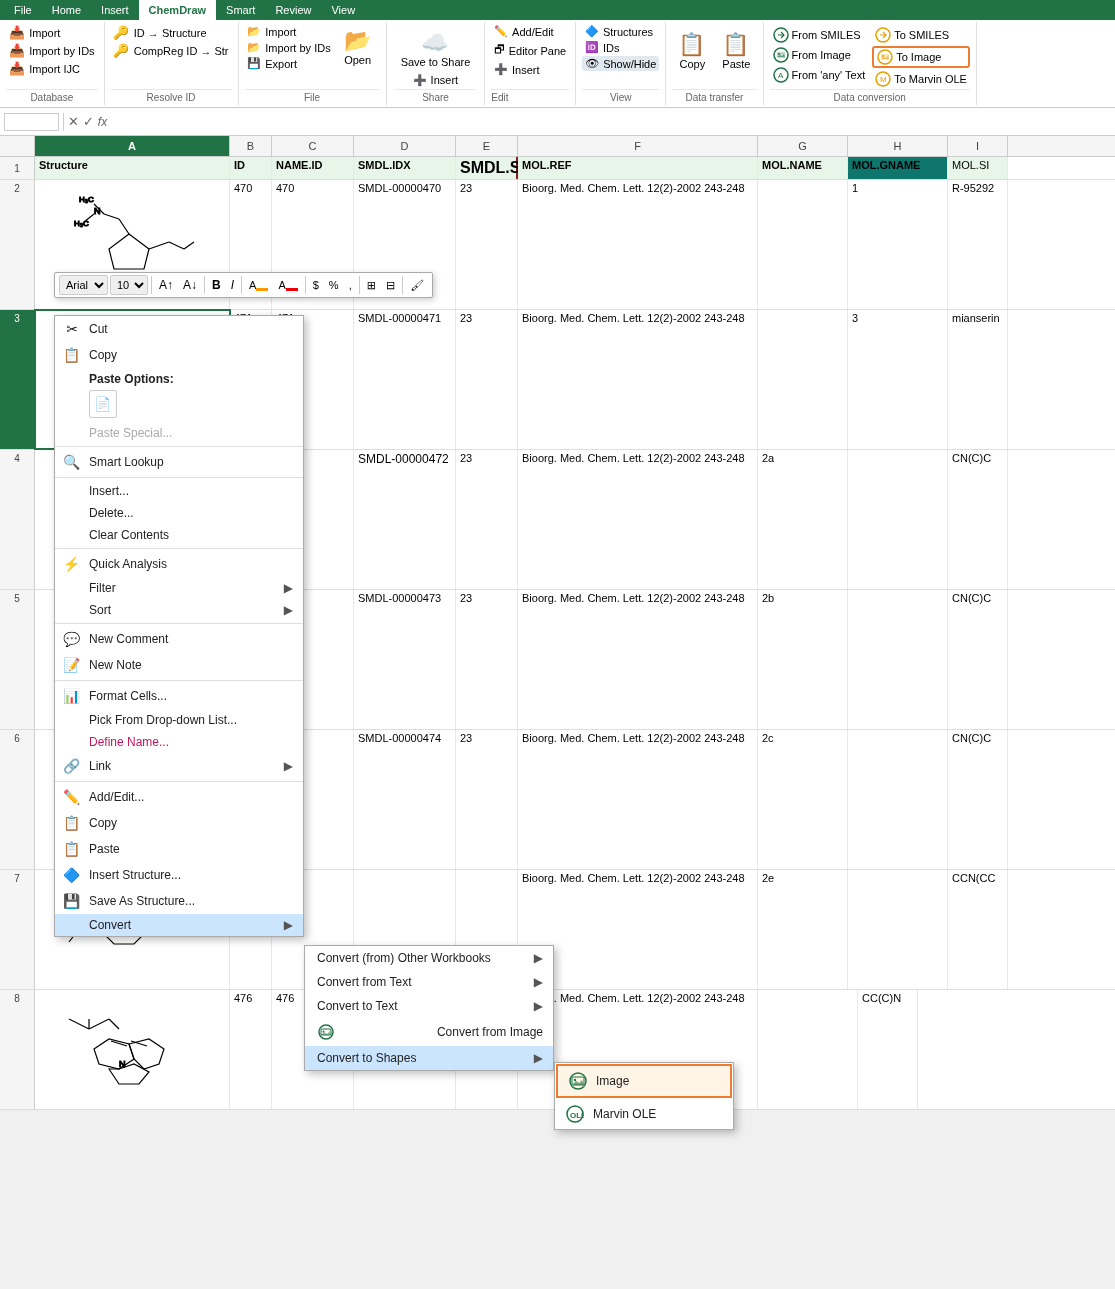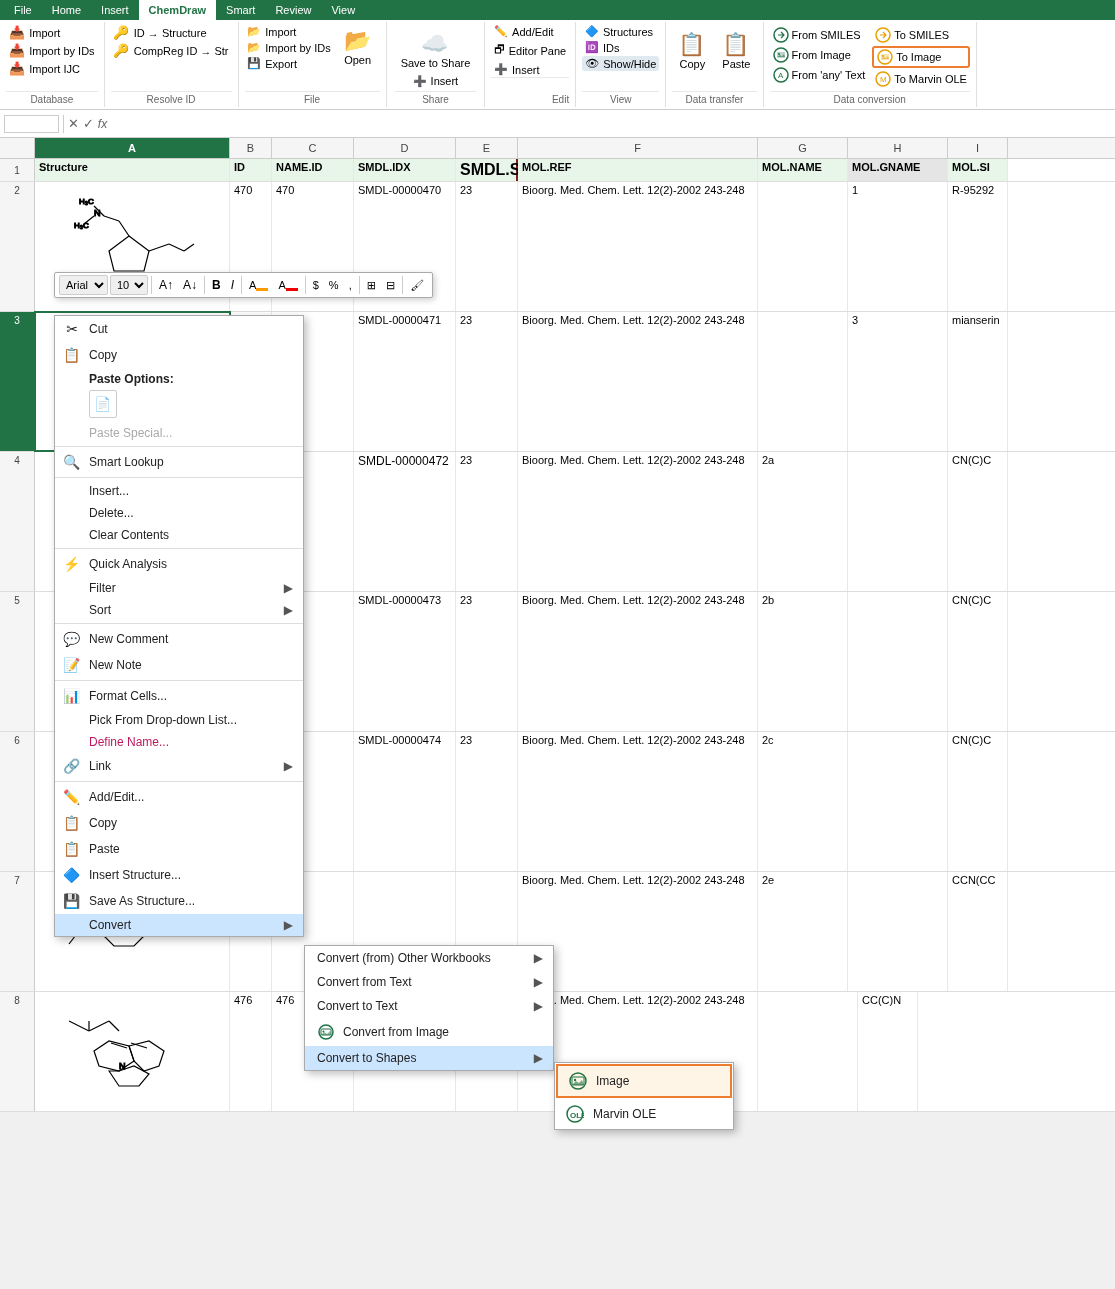--- a/index.html
+++ b/index.html
@@ -100,21 +100,21 @@
         </div>
         <div style="display:flex;align-items:center;gap:4px;cursor:pointer;padding:1px 3px;border-radius:2px;font-size:11px;">
           <span>🗗</span>
           <span>Editor Pane</span>
         </div>
         <div style="display:flex;align-items:center;gap:4px;cursor:pointer;padding:1px 3px;border-radius:2px;font-size:11px;">
           <span>➕</span>
           <span>Insert</span>
         </div>
       </div>
-      <div style="font-size:10px;color:#666;text-align:right;border-top:1px solid #e8e8e8;padding-top:16px;">Edit</div>
+      <div style="font-size:10px;color:#666;text-align:left;border-top:1px solid #e8e8e8;padding-top:2px;">Edit</div>
     </div>
 
     <div style="display:flex;flex-direction:column;border-right:1px solid #e0e0e0;padding:2px 6px;">
       <div style="flex:1;display:flex;flex-direction:column;gap:1px;">
         <div style="display:flex;align-items:center;gap:4px;cursor:pointer;padding:1px 3px;border-radius:2px;font-size:11px;">
           <span>🔷</span>
           <span>Structures</span>
         </div>
         <div style="display:flex;align-items:center;gap:4px;cursor:pointer;padding:1px 3px;border-radius:2px;font-size:11px;">
           <span>🆔</span>
@@ -227,22 +227,22 @@
 
   <div style="display:flex;border-bottom:1px solid #ddd;min-height:22px;background:#fff;">
     <div style="width:35px;min-width:35px;display:flex;align-items:center;justify-content:center;font-size:10px;color:#444;border-right:1px solid #ccc;background:#f5f5f5;">1</div>
     <div style="width:195px;min-width:195px;border-right:1px solid #e8e8e8;font-size:11px;padding:2px 4px;font-weight:600;background:#e8f5e9;">Structure</div>
     <div style="width:42px;min-width:42px;border-right:1px solid #e8e8e8;font-size:11px;padding:2px 4px;font-weight:600;background:#e8f5e9;">ID</div>
     <div style="width:82px;min-width:82px;border-right:1px solid #e8e8e8;font-size:11px;padding:2px 4px;font-weight:600;background:#e8f5e9;">NAME.ID</div>
     <div style="width:102px;min-width:102px;border-right:1px solid #e8e8e8;font-size:11px;padding:2px 4px;font-weight:600;background:#e8f5e9;">SMDL.IDX</div>
     <div style="width:62px;min-width:62px;border-right:2px solid #7f1d1d;font-size:16px;padding:2px 4px;font-weight:600;background:#e8f5e9;">SMDL.SID</div>
     <div style="width:240px;min-width:240px;border-right:1px solid #e8e8e8;font-size:11px;padding:2px 4px;font-weight:600;background:#e8f5e9;">MOL.REF</div>
     <div style="width:90px;min-width:90px;border-right:1px solid #e8e8e8;font-size:11px;padding:2px 4px;font-weight:600;background:#e8f5e9;">MOL.NAME</div>
-    <div style="width:100px;min-width:100px;border-right:1px solid #e8e8e8;font-size:11px;padding:2px 4px;font-weight:600;background:#e5e5e5;">MOL.GNAME</div>
-    <div style="width:60px;min-width:60px;border-right:1px solid #e8e8e8;font-size:11px;padding:2px 4px;font-weight:700;background:#e8f5e9;">MOL.SI</div>
+    <div style="width:100px;min-width:100px;border-right:1px solid #e8e8e8;font-size:11px;padding:2px 4px;font-weight:600;background:#0f766e;">MOL.GNAME</div>
+    <div style="width:60px;min-width:60px;border-right:1px solid #e8e8e8;font-size:11px;padding:2px 4px;font-weight:400;background:#e8f5e9;">MOL.SI</div>
   </div>
 
   <div style="display:flex;border-bottom:1px solid #ddd;height:130px;">
     <div style="width:35px;min-width:35px;display:flex;align-items:flex-start;justify-content:center;font-size:10px;color:#444;border-right:1px solid #ccc;background:#f5f5f5;padding-top:3px;">2</div>
     <div style="width:195px;min-width:195px;border-right:1px solid #e8e8e8;padding:4px;overflow:hidden;">
       
       <svg width="180" height="120" viewBox="0 0 180 120">
 
         <g fill="none" stroke="#000" stroke-width="1.2">
 
@@ -553,21 +553,21 @@
   <div style="display:flex;align-items:center;padding:5px 10px 5px 12px;cursor:pointer;color:#222;gap:8px;">
     <span style="flex:1;">Convert from Text</span>
     <span style="color:#555;">▶</span>
   </div>
 
   <div style="display:flex;align-items:center;padding:5px 10px 5px 12px;cursor:pointer;color:#222;gap:8px;">
     <span style="flex:1;">Convert to Text</span>
     <span style="color:#555;">▶</span>
   </div>
 
-  <div style="display:flex;align-items:center;padding:5px 10px 5px 12px;cursor:pointer;color:#222;gap:8px;">
+  <div style="display:flex;align-items:center;padding:5px 10px 5px 12px;cursor:pointer;color:#222;justify-content:space-between;">
     <span style="width:18px;height:18px;display:flex;align-items:center;justify-content:center;">
       <svg width="16" height="16" viewBox="0 0 16 16">
           <circle cx="8" cy="8" r="7" fill="none" stroke="#217346" stroke-width="1.5"></circle>
           <rect x="3" y="5" width="10" height="6" rx="1" fill="none" stroke="#217346" stroke-width="1"></rect>
           <circle cx="5.5" cy="7.5" r="1" fill="#217346"></circle>
           <polyline points="3,11 6,8 9,10 12,7 13,11" fill="#217346" opacity="0.5" stroke="none"></polyline>
         </svg>
     </span>
     <span>Convert from Image</span>
   </div>

